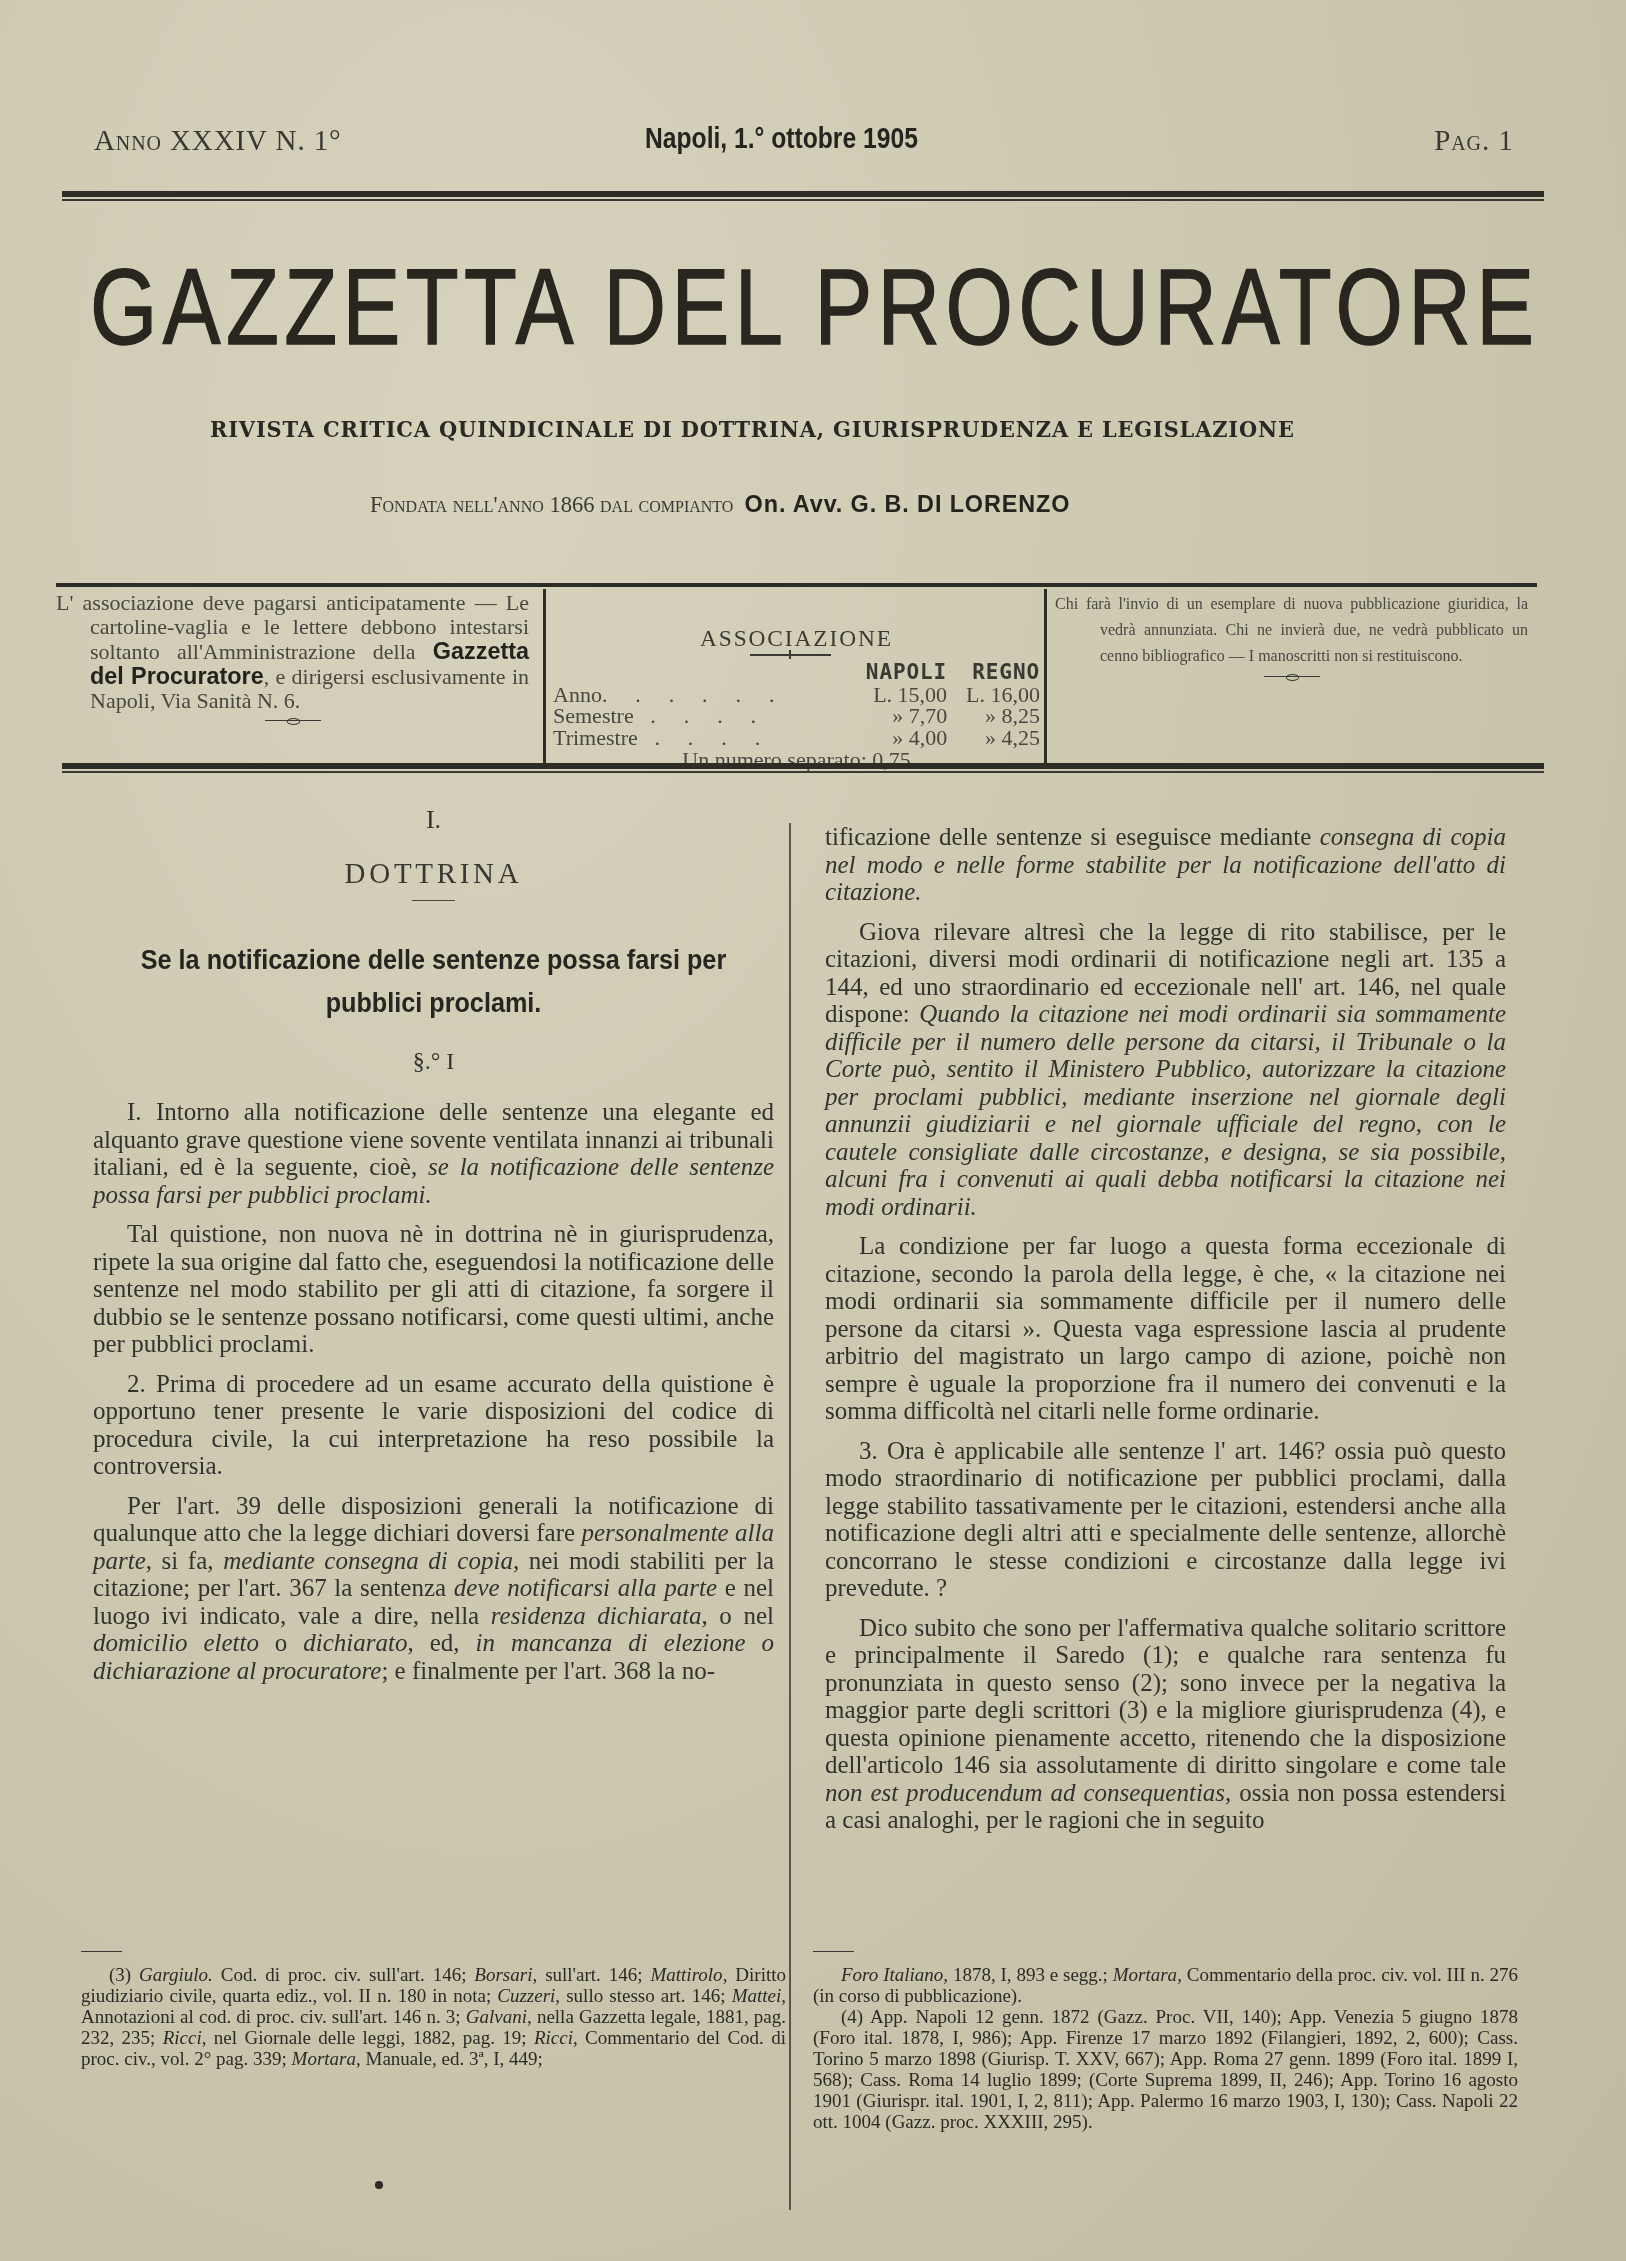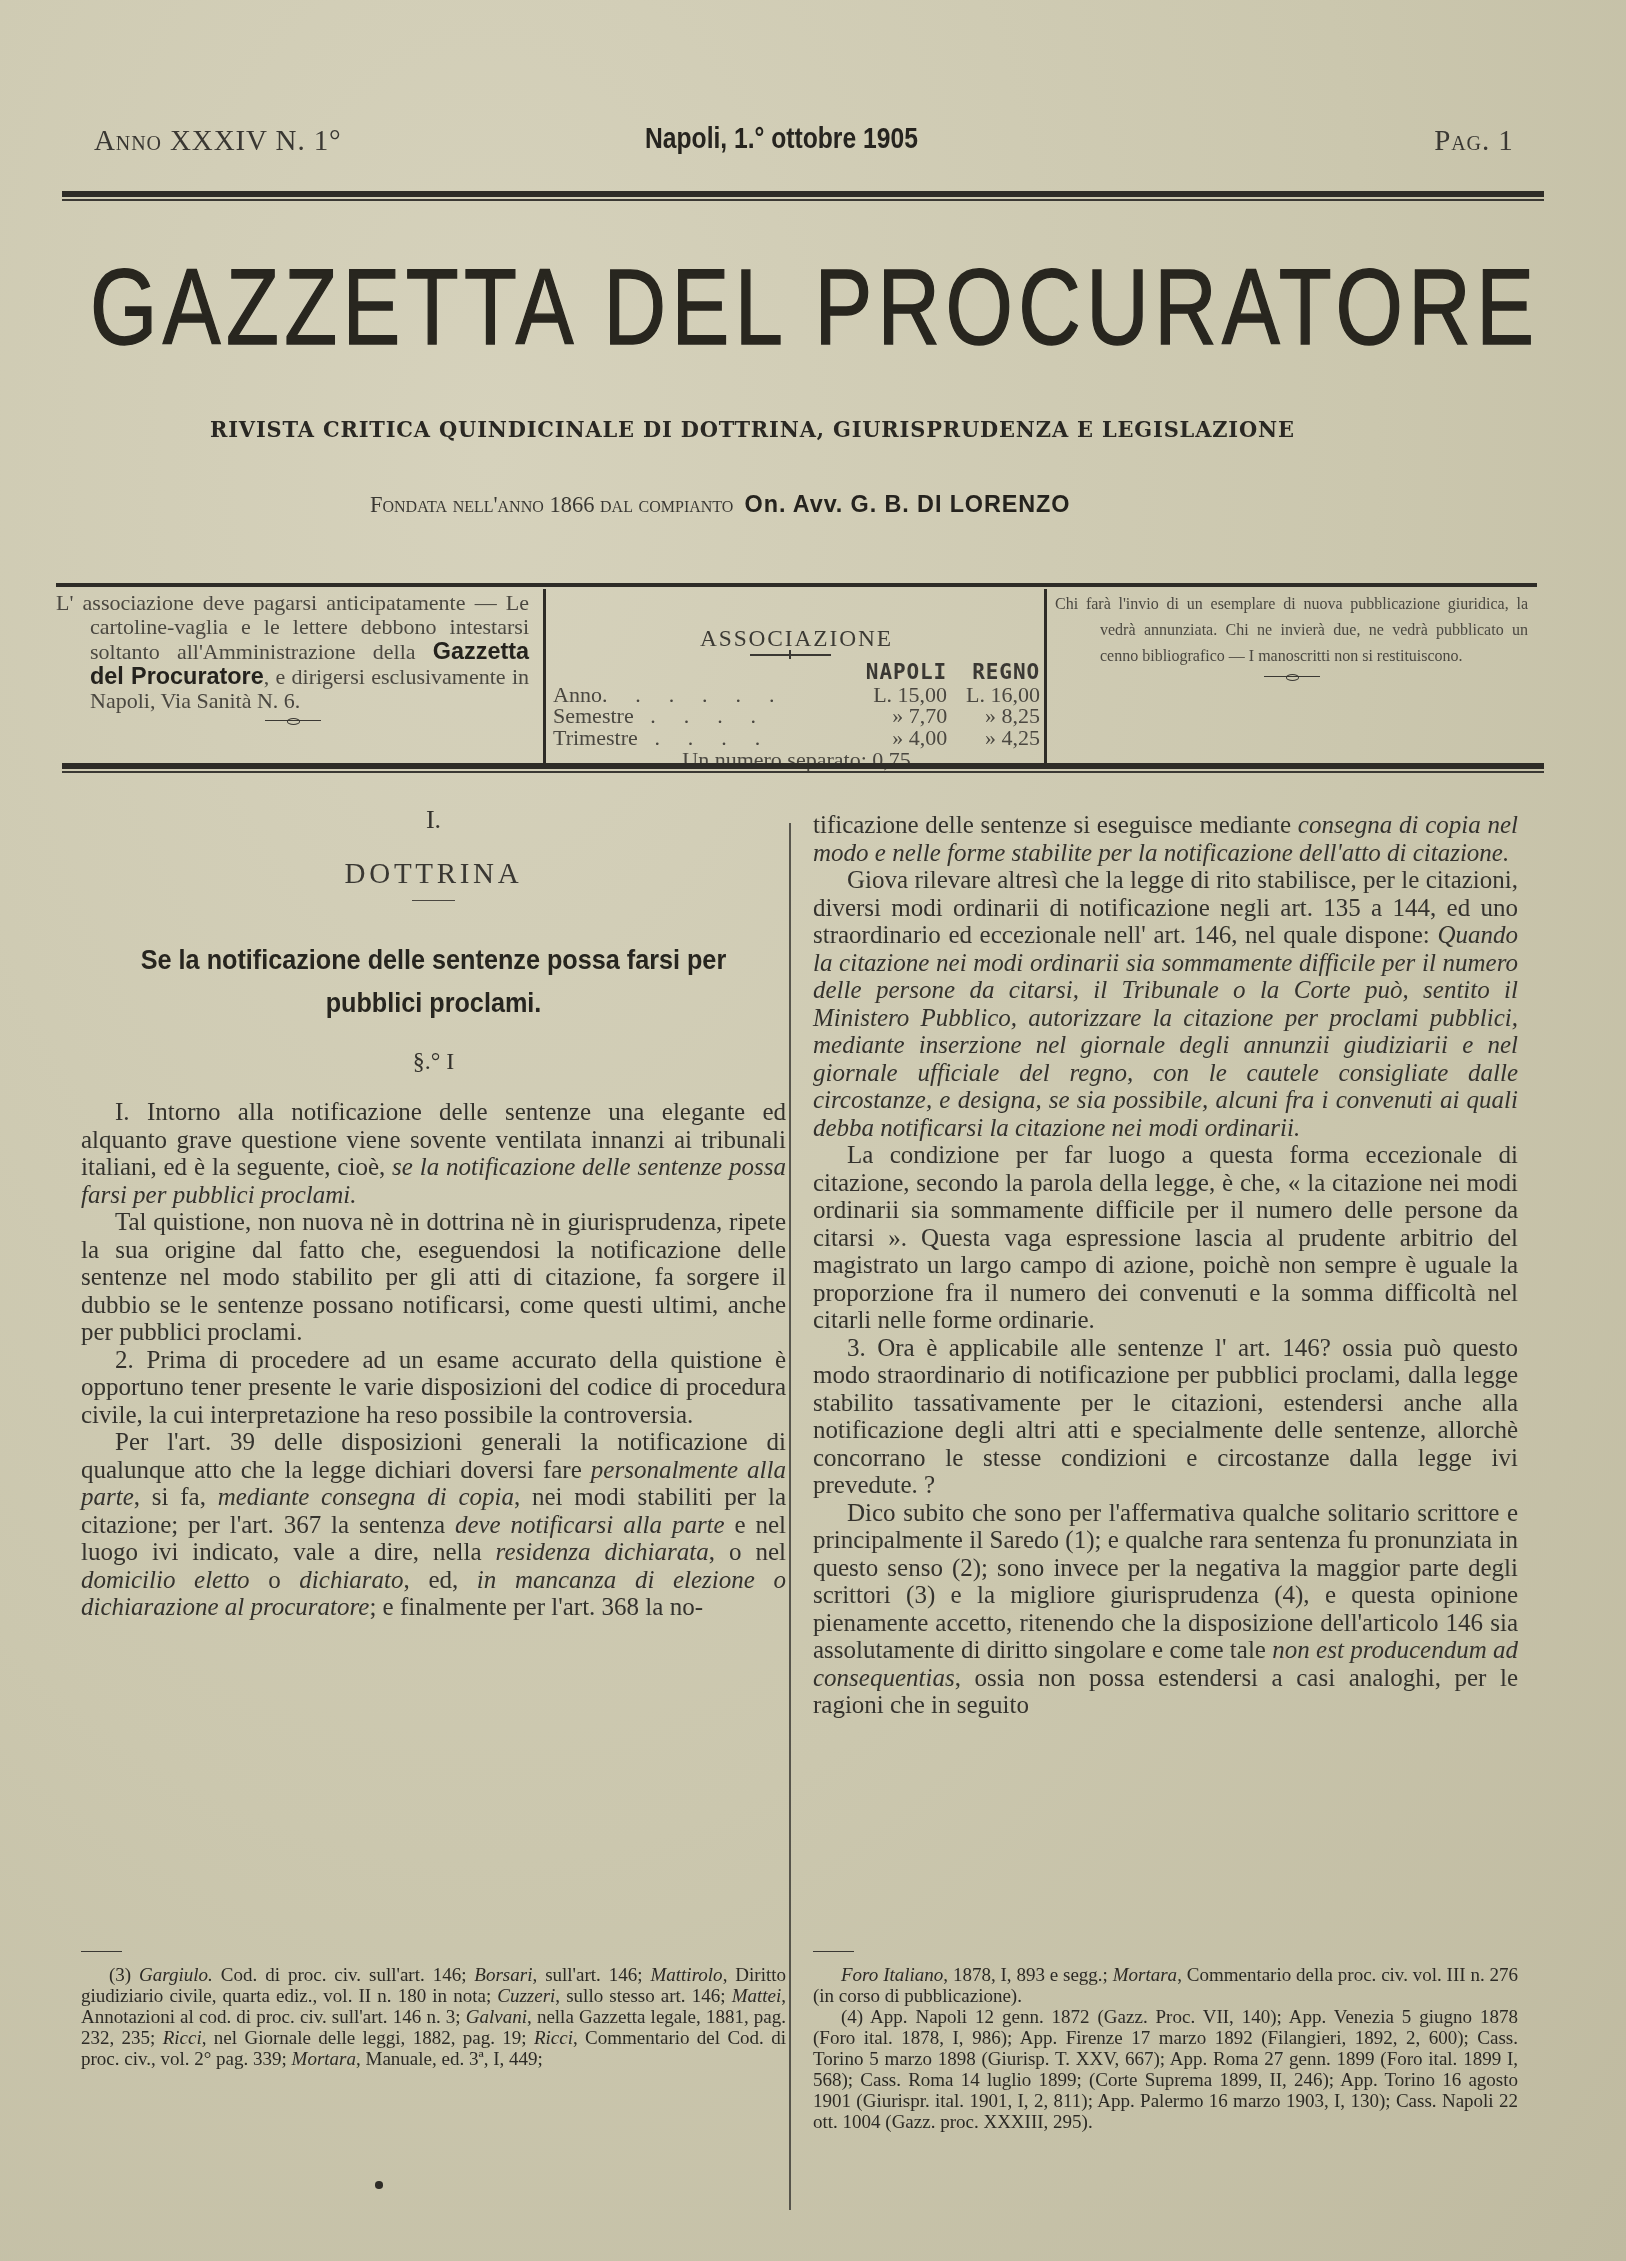--- a/index.html
+++ b/index.html
@@ -70,21 +70,21 @@
   .info-mid .single { text-align: center; margin-top: 0px; }
 
   .info-right { position: absolute; left: 999px; top: 7.5px; width: 473px; font-size: 16px; line-height: 26px; color: #4a4740; text-align: justify; }
   .info-right .p { text-indent: 0; padding-left: 45px; text-indent: -45px; }
 
   
   .col { position: absolute; top: 806px; width: 705px; font-size: 25px; line-height: 27.5px; color: #34322d; text-align: justify; }
   .col-left { left: 81px; }
   .col-right { left: 813px; width: 705px; top: 811px; }
   .col-divider { position: absolute; left: 789px; top: 823px; width: 1.9px; height: 1387px; background: #3a3833; opacity: 0.8; }
-  .col p { margin: 0; text-indent: 34px; }
+  .col p { margin: 12px; text-indent: 34px; }
   .col p.noindent { text-indent: 0; }
   .col i { font-style: italic; }
 
   .sec-num { text-align: center; font-size: 26px; margin: 0 0 26px; }
   .sec-title { text-align: center; font-size: 29px; letter-spacing: 3.7px; margin: 0 0 13px; color: #3a3833; }
   .sec-rule { width: 43px; height: 1.4px; background: #4a4740; margin: 0 auto 37px; }
   .art-title {
     text-align: center; font-family: "Liberation Sans", sans-serif; font-weight: bold; font-size: 28px; line-height: 43px;
     color: #27251f; transform: scaleX(0.9); margin: 0 0 24px;
   }

